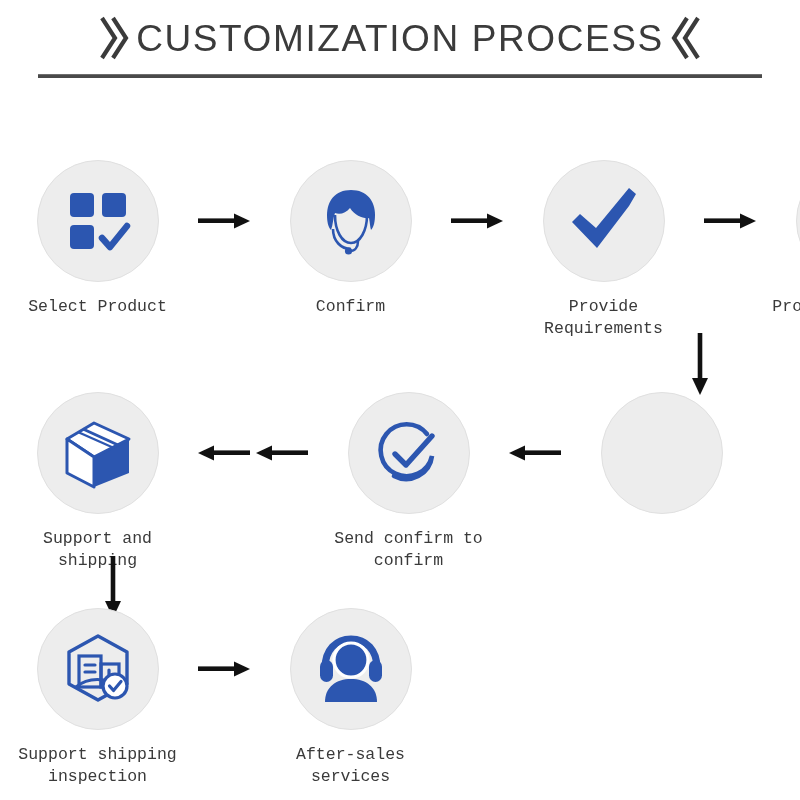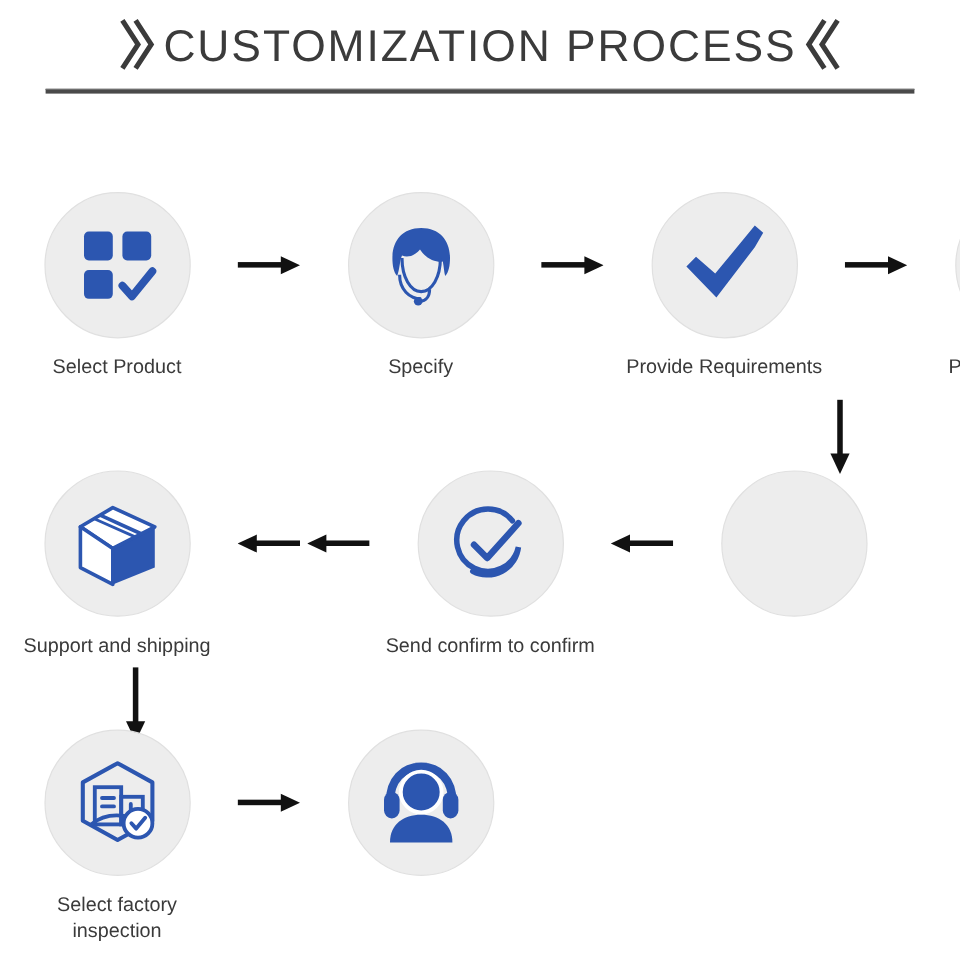--- a/index.html
+++ b/index.html
@@ -86,21 +86,21 @@
     box-sizing: border-box;
   }
   .circle svg { display: block; }
   .node-label {
     margin-top: 14px;
     font-size: 16.5px;
     color: #3a3a3a;
     text-align: center;
     line-height: 1.32;
     white-space: pre-line;
-    font-family: Liberation Sans, sans-serif;
+    font-family: Liberation Mono, monospace;
   }
 
   
   .arrow-h {
     flex: 0 0 auto;
     width: 58px;
     height: 122px;
     display: flex;
     align-items: center;
     justify-content: center;
@@ -167,21 +167,21 @@
           <path d="M36 5 C20 5 12 16 12 30 C12 36 13 42 16 45 C18 40 18 33 20 28
                    C25 30 31 28 35 23 C40 31 49 34 54 33 C55 38 55 42 56 45
                    C59 42 60 36 60 30 C60 16 52 5 36 5 Z" fill="#2C56B0"></path>
           <path d="M20 30 C20 46 27 58 36 58 C45 58 52 46 52 30" fill="none" stroke="#2C56B0" stroke-width="2.6"></path>
           <path d="M43 56 C43 62 40 66 35 66" fill="none" stroke="#2C56B0" stroke-width="2.6"></path>
           <circle cx="33.5" cy="66" r="3.6" fill="#2C56B0"></circle>
           <path d="M18 44 C18 56 26 64 36 64" fill="none" stroke="#2C56B0" stroke-width="2.6"></path>
         </svg>
       </span>
     </div>
-    <div class="node-label">Specify</div>
+    <div class="node-label">Confirm</div>
   </div>
 
   <div class="arrow-h">
     <svg width="52" height="18" viewBox="0 0 52 18" aria-hidden="true">
       <rect x="0" y="6.4" width="38" height="4.6" fill="#111111"></rect>
       <path d="M36 1.5 L52 9 L36 16.5 Z" fill="#111111"></path>
     </svg>
   </div>
 
   <div class="node">
@@ -295,21 +295,21 @@
           <rect x="17" y="23" width="22" height="31" fill="none" stroke="#2C56B0" stroke-width="3.2"></rect>
           <rect x="39" y="31" width="18" height="23" fill="none" stroke="#2C56B0" stroke-width="3.2"></rect>
           <path d="M23 32 L33 32 M23 39 L33 39" stroke="#2C56B0" stroke-width="3.2" stroke-linecap="round"></path>
           <path d="M47 37 L47 46" stroke="#2C56B0" stroke-width="3.2" stroke-linecap="round"></path>
           <path d="M14 54 C26 44 44 44 58 54" fill="none" stroke="#2C56B0" stroke-width="3.2" stroke-linecap="round"></path>
           <circle cx="53" cy="53" r="12" fill="#ffffff" stroke="#2C56B0" stroke-width="3.2"></circle>
           <path d="M47.5 53 L51.5 57.5 L59 48.5" fill="none" stroke="#2C56B0" stroke-width="3.2" stroke-linecap="round" stroke-linejoin="round"></path>
         </svg>
       </span>
     </div>
-    <div class="node-label">Select factory
+    <div class="node-label">Support shipping
 inspection</div>
   </div>
 
   <div class="arrow-h">
     <svg width="52" height="18" viewBox="0 0 52 18" aria-hidden="true">
       <rect x="0" y="6.4" width="38" height="4.6" fill="#111111"></rect>
       <path d="M36 1.5 L52 9 L36 16.5 Z" fill="#111111"></path>
     </svg>
   </div>
 
@@ -318,16 +318,17 @@
       <span>
         <svg width="72" height="70" viewBox="0 0 72 70" aria-hidden="true">
           <path d="M10 34 C10 16 21 5 36 5 C51 5 62 16 62 34" fill="none" stroke="#2C56B0" stroke-width="7" stroke-linecap="round"></path>
           <rect x="5" y="26" width="13" height="22" rx="6.5" fill="#2C56B0"></rect>
           <rect x="54" y="26" width="13" height="22" rx="6.5" fill="#2C56B0"></rect>
           <circle cx="36" cy="26" r="17" fill="#2C56B0" stroke="#ffffff" stroke-width="3.2"></circle>
           <path d="M10 68 C10 53 21 45 36 45 C51 45 62 53 62 68 Z" fill="#2C56B0"></path>
         </svg>
       </span>
     </div>
+    <div class="node-label">After-sales services</div>
   </div>
 
   <div class="spacer" style="width:390px;height:1px;"></div>
 </div>
 
 </body></html>

